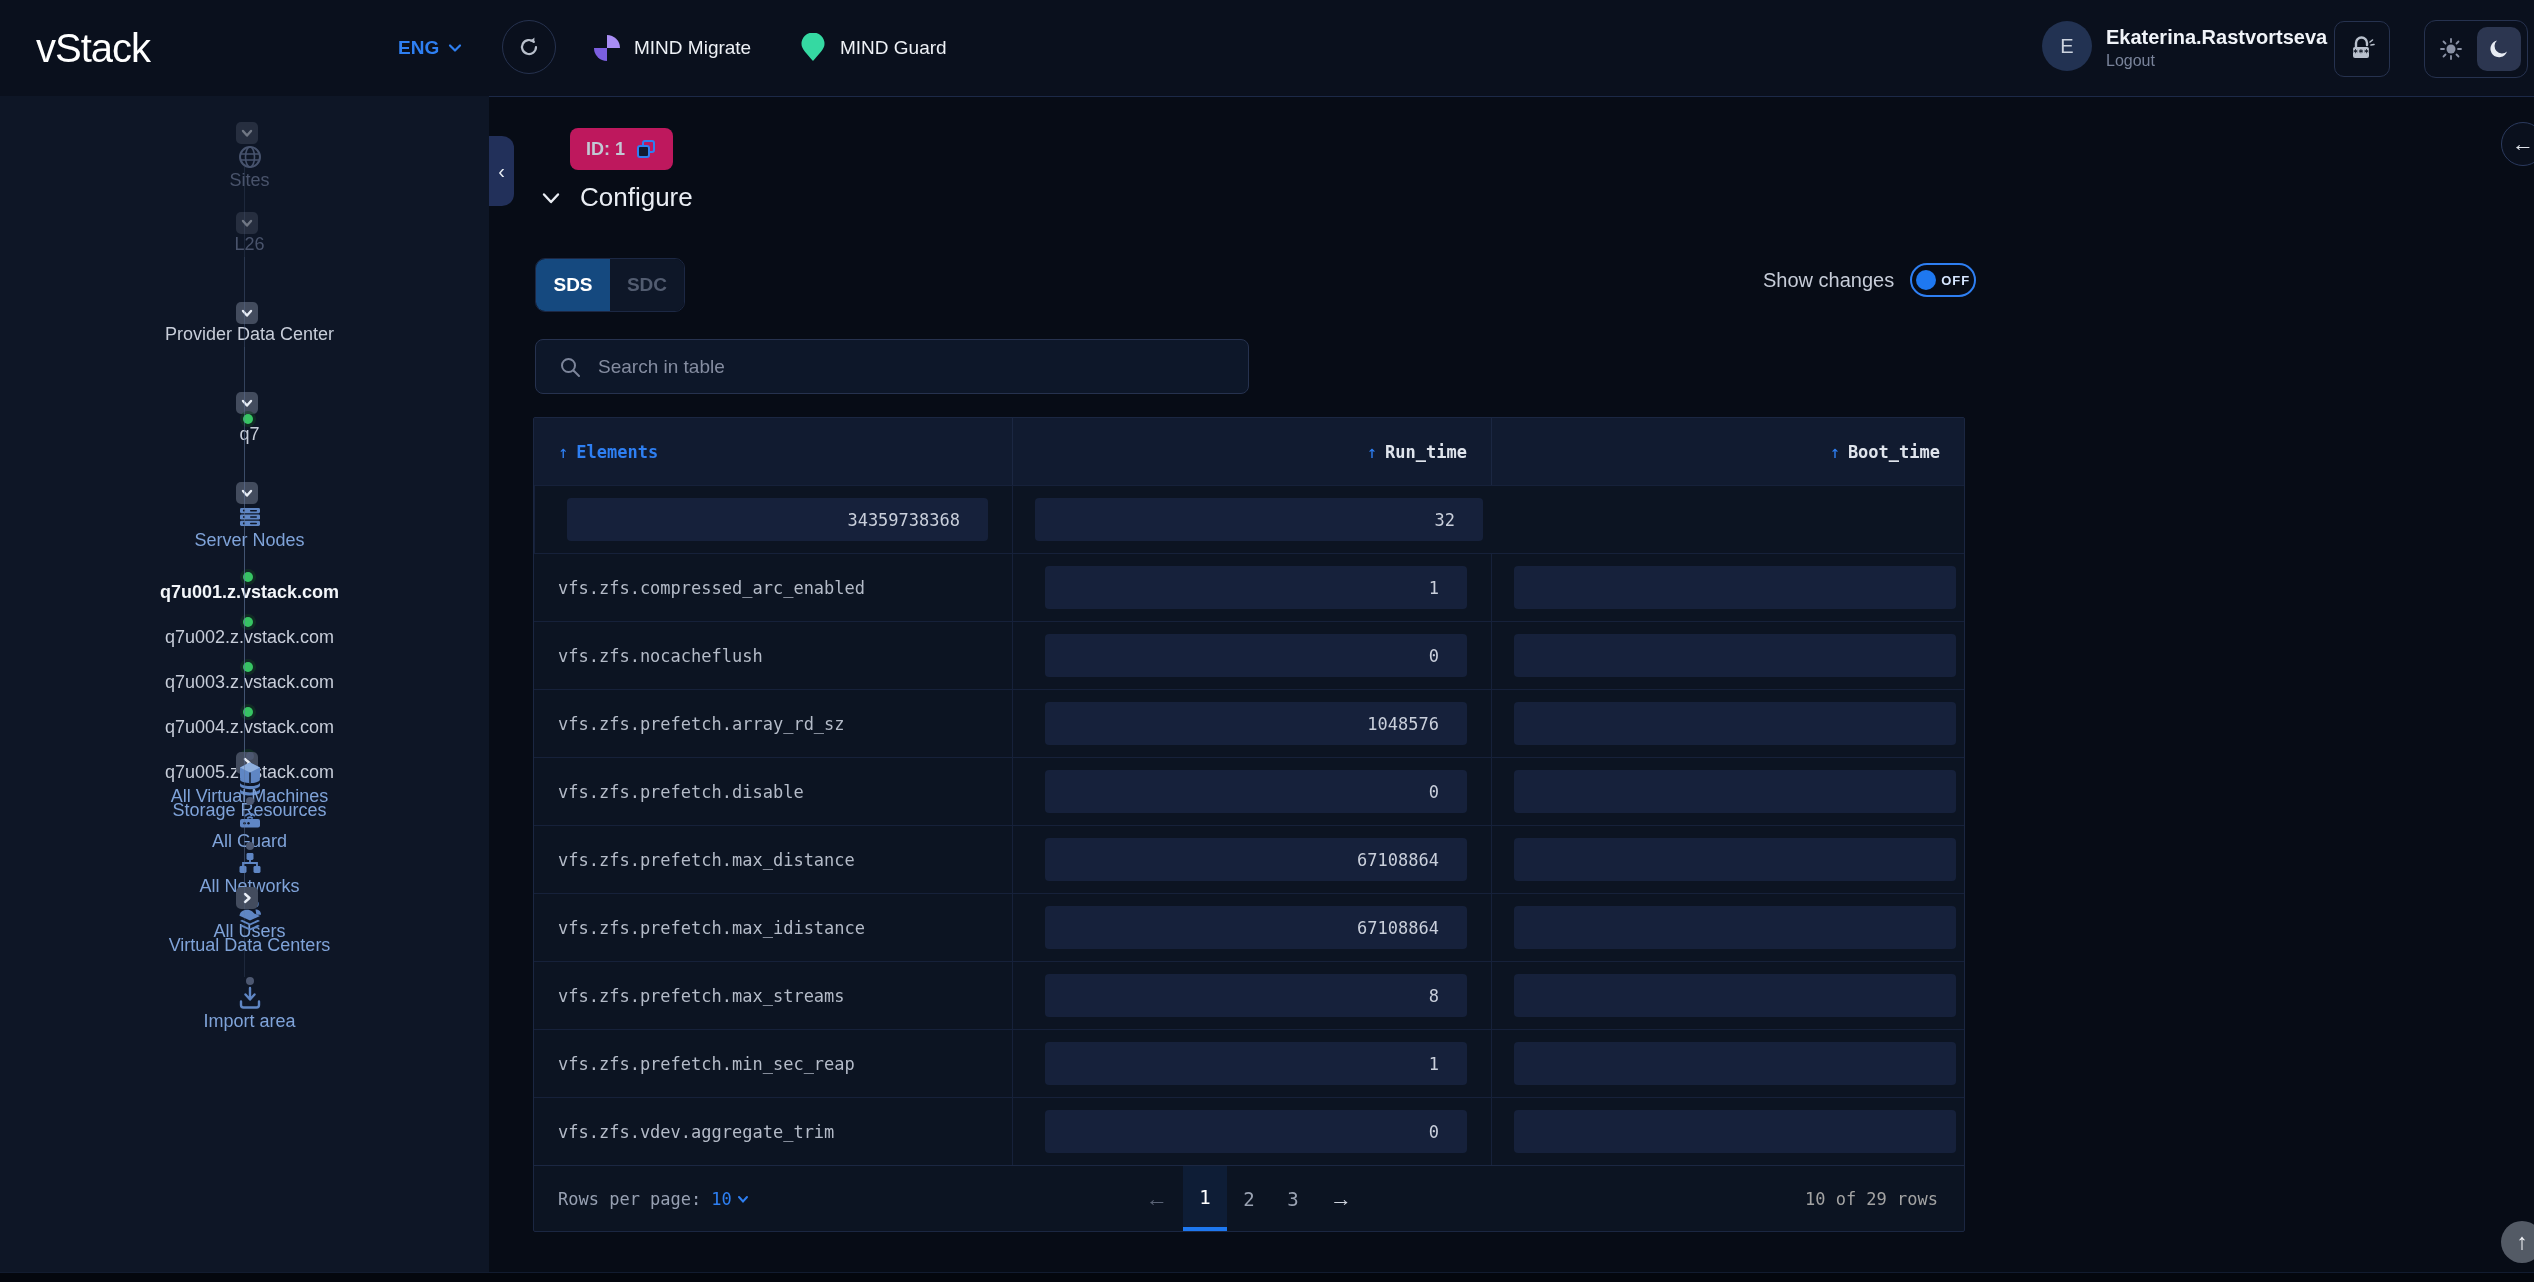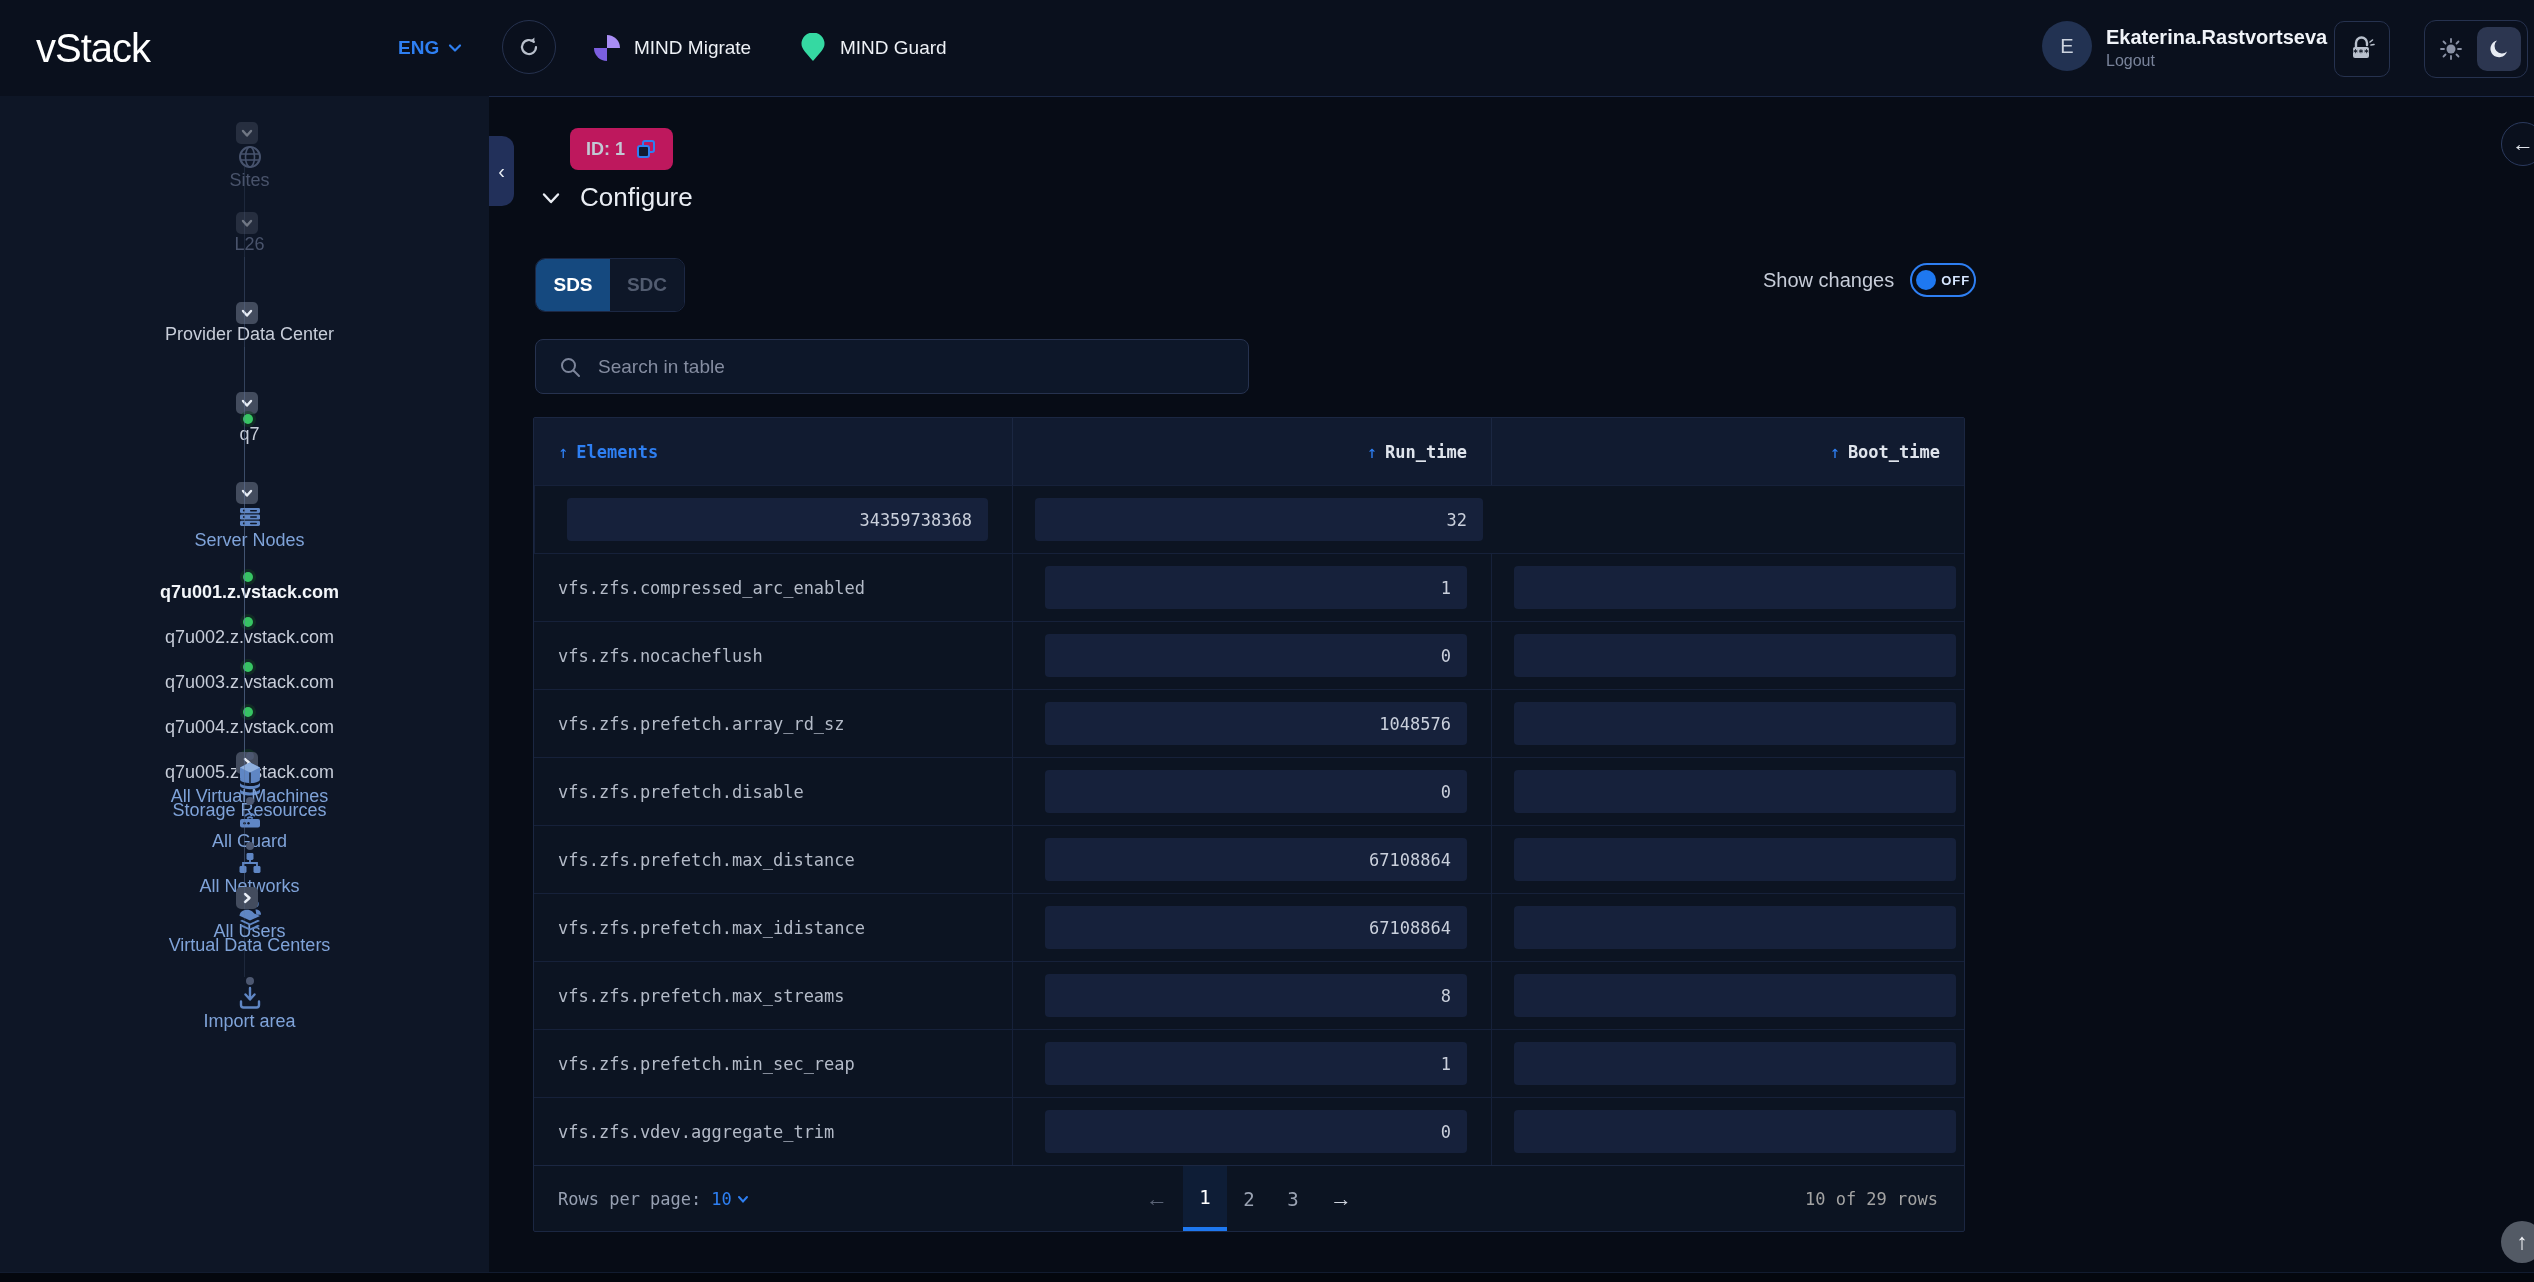--- a/index.html
+++ b/index.html
@@ -85,21 +85,21 @@
   .thead{display:grid;grid-template-columns:478px 479px 473px;height:67px;background:#111b30;}
   .th{display:flex;align-items:center;font-size:17px;font-weight:700;}
   .th .arrow{color:#2e7ff2;margin-right:8px;font-weight:400;}
   .th.first{padding-left:24px;color:#2e7ff2;}
   .th.num{justify-content:flex-end;padding-right:24px;color:#dfe4ec;}
   .thead .th + .th{border-left:1px solid #1b2742;}
   .trow{display:grid;grid-template-columns:478px 479px 473px;height:67px;border-top:1px solid #16213a;}
   .cell-el{display:flex;align-items:center;padding-left:24px;font-size:17px;color:#b4bbc8;}
   .cell-val{display:flex;align-items:center;border-left:1px solid #16213a;}
   .vbox{flex:1;height:43px;background:#16213b;border-radius:4px;display:flex;align-items:center;
-        justify-content:flex-end;padding-right:16px;font-size:17px;color:#c9cfdb;}
+        justify-content:flex-end;padding-right:28px;font-size:17px;color:#c9cfdb;}
   .cell-val.run .vbox{margin-left:32px;margin-right:24px;}
   .cell-val.boot .vbox{margin-left:22px;margin-right:8px;}
   #tfoot{display:flex;align-items:center;height:65px;border-top:1px solid #1b2742;position:relative;}
   #rpp{display:flex;align-items:center;padding-left:24px;gap:10px;font-size:17px;color:#97a0b2;}
   #rpp-value{color:#2e7ff2;display:flex;align-items:center;gap:4px;cursor:pointer;}
   #pager{position:absolute;left:50%;transform:translateX(-50%);height:65px;display:flex;align-items:center;}
   .pg-arrow{width:52px;text-align:center;font-size:22px;cursor:pointer;}
   #pg-prev{color:#5a6375;}
   #pg-next{color:#ced3dd;}
   .pg{width:44px;height:65px;display:flex;align-items:center;justify-content:center;

